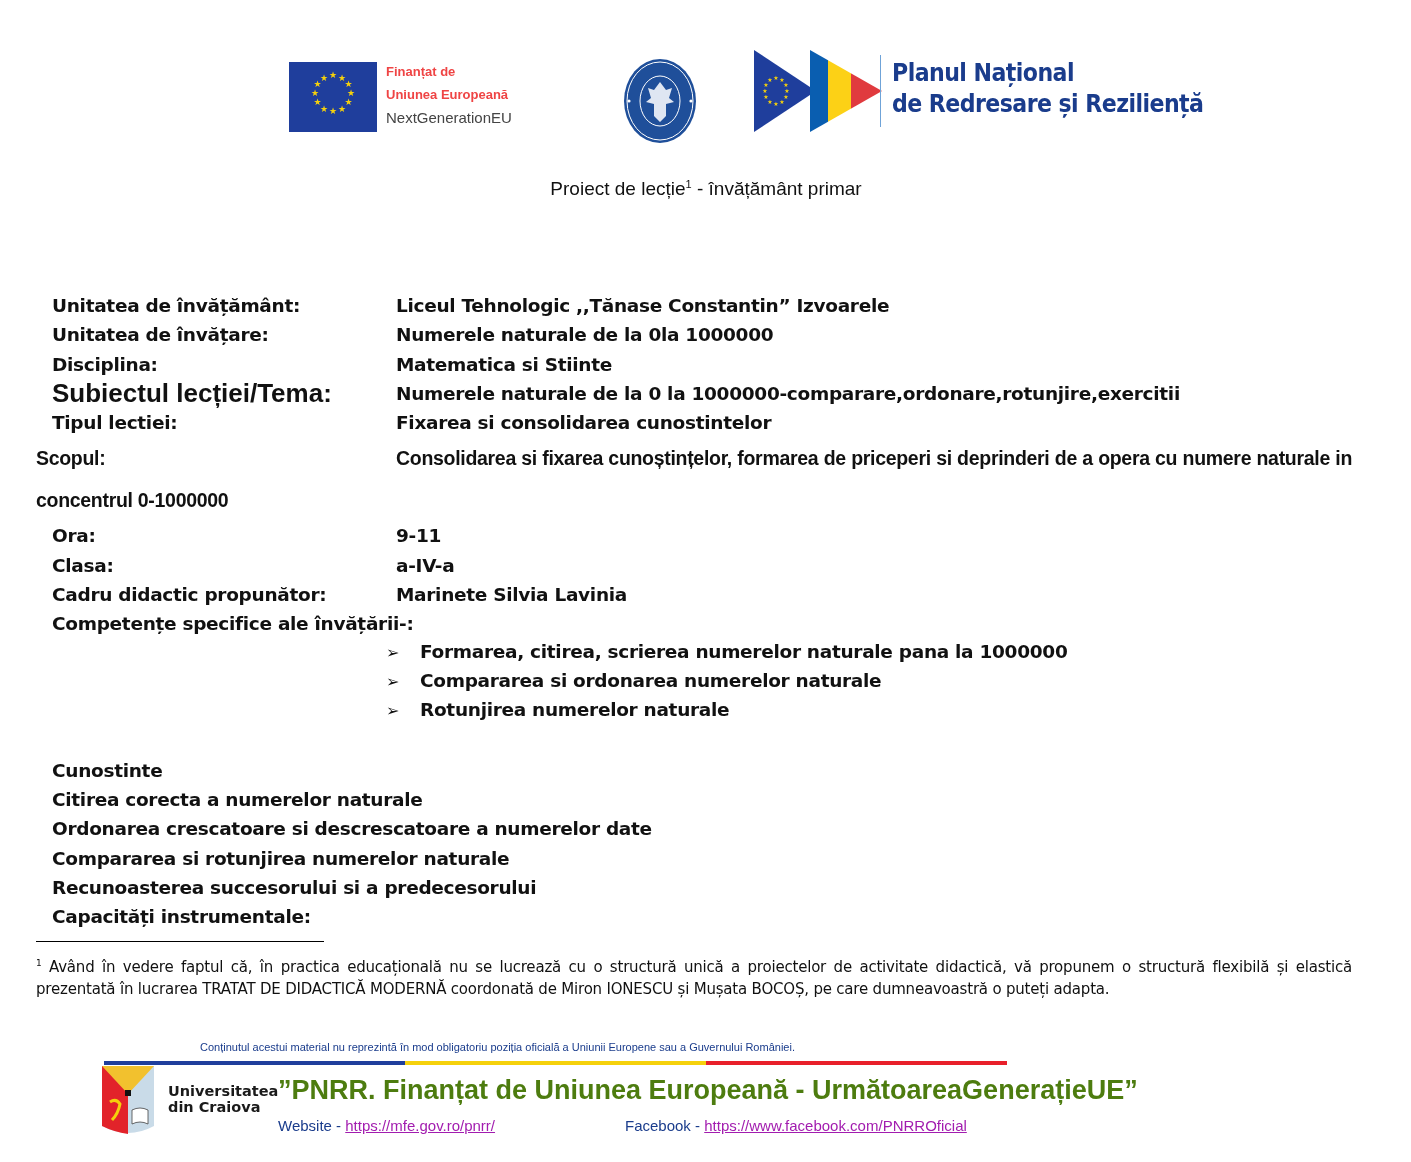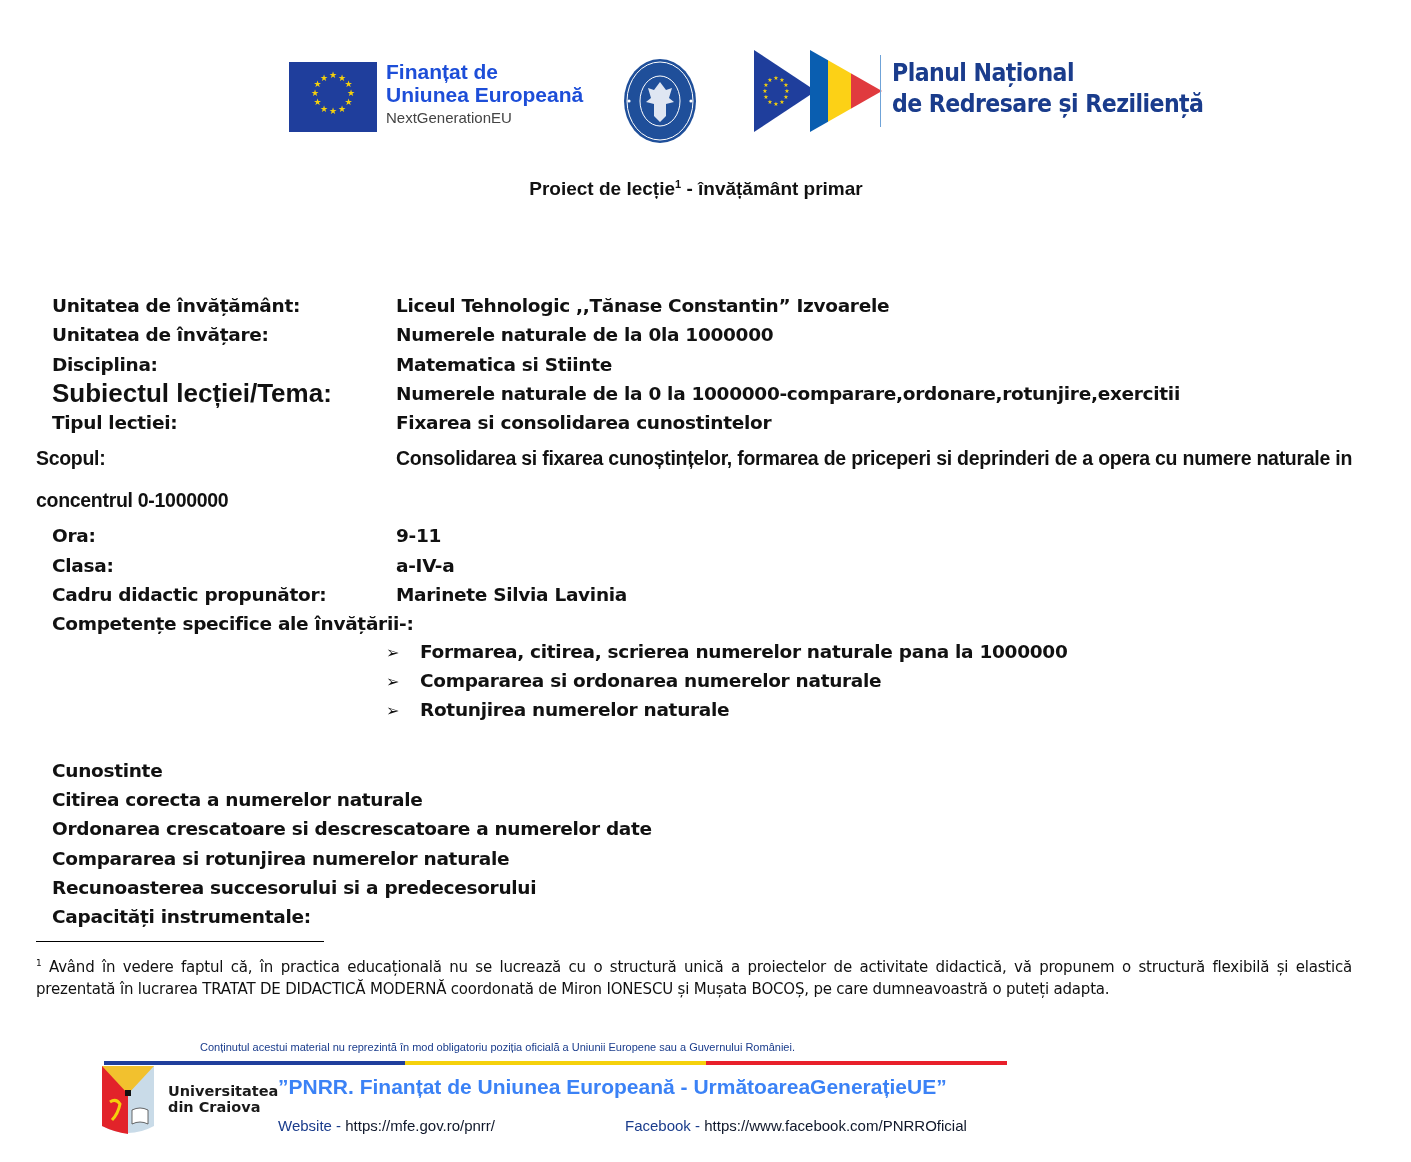--- a/index.html
+++ b/index.html
@@ -2,29 +2,29 @@
 <html><head>
   <meta charset="utf-8">
   <style>
     * { box-sizing: border-box; margin: 0; padding: 0; }
     html, body { width: 1411px; height: 1162px; background: #ffffff; overflow: hidden; }
     body { position: relative; color: #111; font-family: "DejaVu Sans", sans-serif; }
 
     
     .eu-flag { position: absolute; left: 289px; top: 62px; width: 88px; height: 70px; background: #1f3e9c; }
     .eu-text { position: absolute; left: 386px; top: 60px; font-family: "Liberation Sans", sans-serif; }
-    .eu-text .l1, .eu-text .l2 { color: #1d4ed8; font-weight: bold; font-size: 21px; line-height: 23px; display: block; }
+    .eu-text .l1, .eu-text .l2 { color: #ef4444; font-weight: bold; font-size: 13px; line-height: 23px; display: block; }
     .eu-text .l3 { color: #444; font-size: 15px; line-height: 24px; display: block; }
     .gov-seal { position: absolute; left: 622px; top: 58px; width: 76px; height: 86px; }
     .pnrr-arrows { position: absolute; left: 754px; top: 50px; width: 128px; height: 82px; }
     .pnrr-divider { position: absolute; left: 880px; top: 55px; width: 1px; height: 72px; background: #6fa3d8; }
     .pnrr-text { position: absolute; left: 892px; top: 58px; color: #1a3c8c; font-family: "DejaVu Sans", sans-serif; font-weight: bold; font-size: 24px; line-height: 31px; letter-spacing: -0.6px; transform: scaleX(0.92); transform-origin: left top; }
 
     
-    .doc-title { position: absolute; left: 2px; width: 1388px; top: 178px; text-align: center; font-family: "Liberation Sans", sans-serif; font-weight: bold; font-size: 19px; }
+    .doc-title { position: absolute; left: 12px; width: 1388px; top: 178px; text-align: center; font-family: "Liberation Sans", sans-serif; font-weight: normal; font-size: 19px; }
     .doc-title sup { font-size: 11px; vertical-align: super; line-height: 0; }
 
     
     .info { position: absolute; left: 36px; top: 291px; width: 1316px; font-family: "DejaVu Sans", sans-serif; font-weight: bold; font-size: 18.5px; letter-spacing: -0.3px; }
     .row { position: relative; height: 29.3px; line-height: 29.3px; white-space: nowrap; }
     .row .lbl { position: absolute; left: 16px; }
     .row .val { position: absolute; left: 360px; }
     .row .lbl.sans, .row .val.sans { font-family: "Liberation Sans", sans-serif; font-size: 26px; letter-spacing: 0; }
     .scop-block { position: relative; font-family: "Liberation Sans", sans-serif; font-size: 19.5px; line-height: 42px; text-align: justify; text-align-last: left; }
     .scop-block .lbl-inline { display: inline-block; width: 360px; }
@@ -37,23 +37,23 @@
     .fn-rule { position: absolute; left: 36px; top: 941px; width: 288px; height: 1px; background: #000; }
     .footnote { position: absolute; left: 36px; top: 956px; width: 1316px; font-family: "DejaVu Sans", sans-serif; font-size: 15px; line-height: 22px; text-align: justify; letter-spacing: -0.2px; }
     .footnote sup { font-size: 9px; vertical-align: super; line-height: 0; }
 
     
     .disclaimer { position: absolute; left: 200px; top: 1041px; font-family: "Liberation Sans", sans-serif; font-size: 11px; color: #1a3c8c; }
     .tricolor { position: absolute; left: 104px; top: 1061px; width: 903px; height: 4px; display: flex; }
     .tricolor span { flex: 1; height: 100%; }
     .uc-crest { position: absolute; left: 100px; top: 1064px; width: 56px; height: 74px; }
     .uc-name { position: absolute; left: 168px; top: 1083px; font-family: "DejaVu Sans", sans-serif; font-weight: bold; font-size: 14.5px; line-height: 16px; color: #1a1a1a; }
-    .slogan { position: absolute; left: 278px; top: 1075px; font-family: "Liberation Sans", sans-serif; font-weight: bold; font-size: 21px; color: #3b82f6; }
+    .slogan { position: absolute; left: 278px; top: 1075px; font-family: "Liberation Sans", sans-serif; font-weight: bold; font-size: 27px; color: #4d7c0f; }
     .links { position: absolute; top: 1117px; font-family: "Liberation Sans", sans-serif; font-size: 15px; color: #1a3c8c; }
-    .links a { color: #0f172a; }
+    .links a { color: #a21caf; text-decoration: underline; }
     .link-web { left: 278px; }
     .link-fb { left: 625px; }
   </style>
 </head>
 <body>
 
 <div class="eu-flag">
   <svg width="88" height="70" viewBox="0 0 88 70">
     <rect width="88" height="70" fill="#1f3e9c"></rect>
     <g fill="#f5d10c" font-size="9" text-anchor="middle" font-family="DejaVu Sans, sans-serif">

